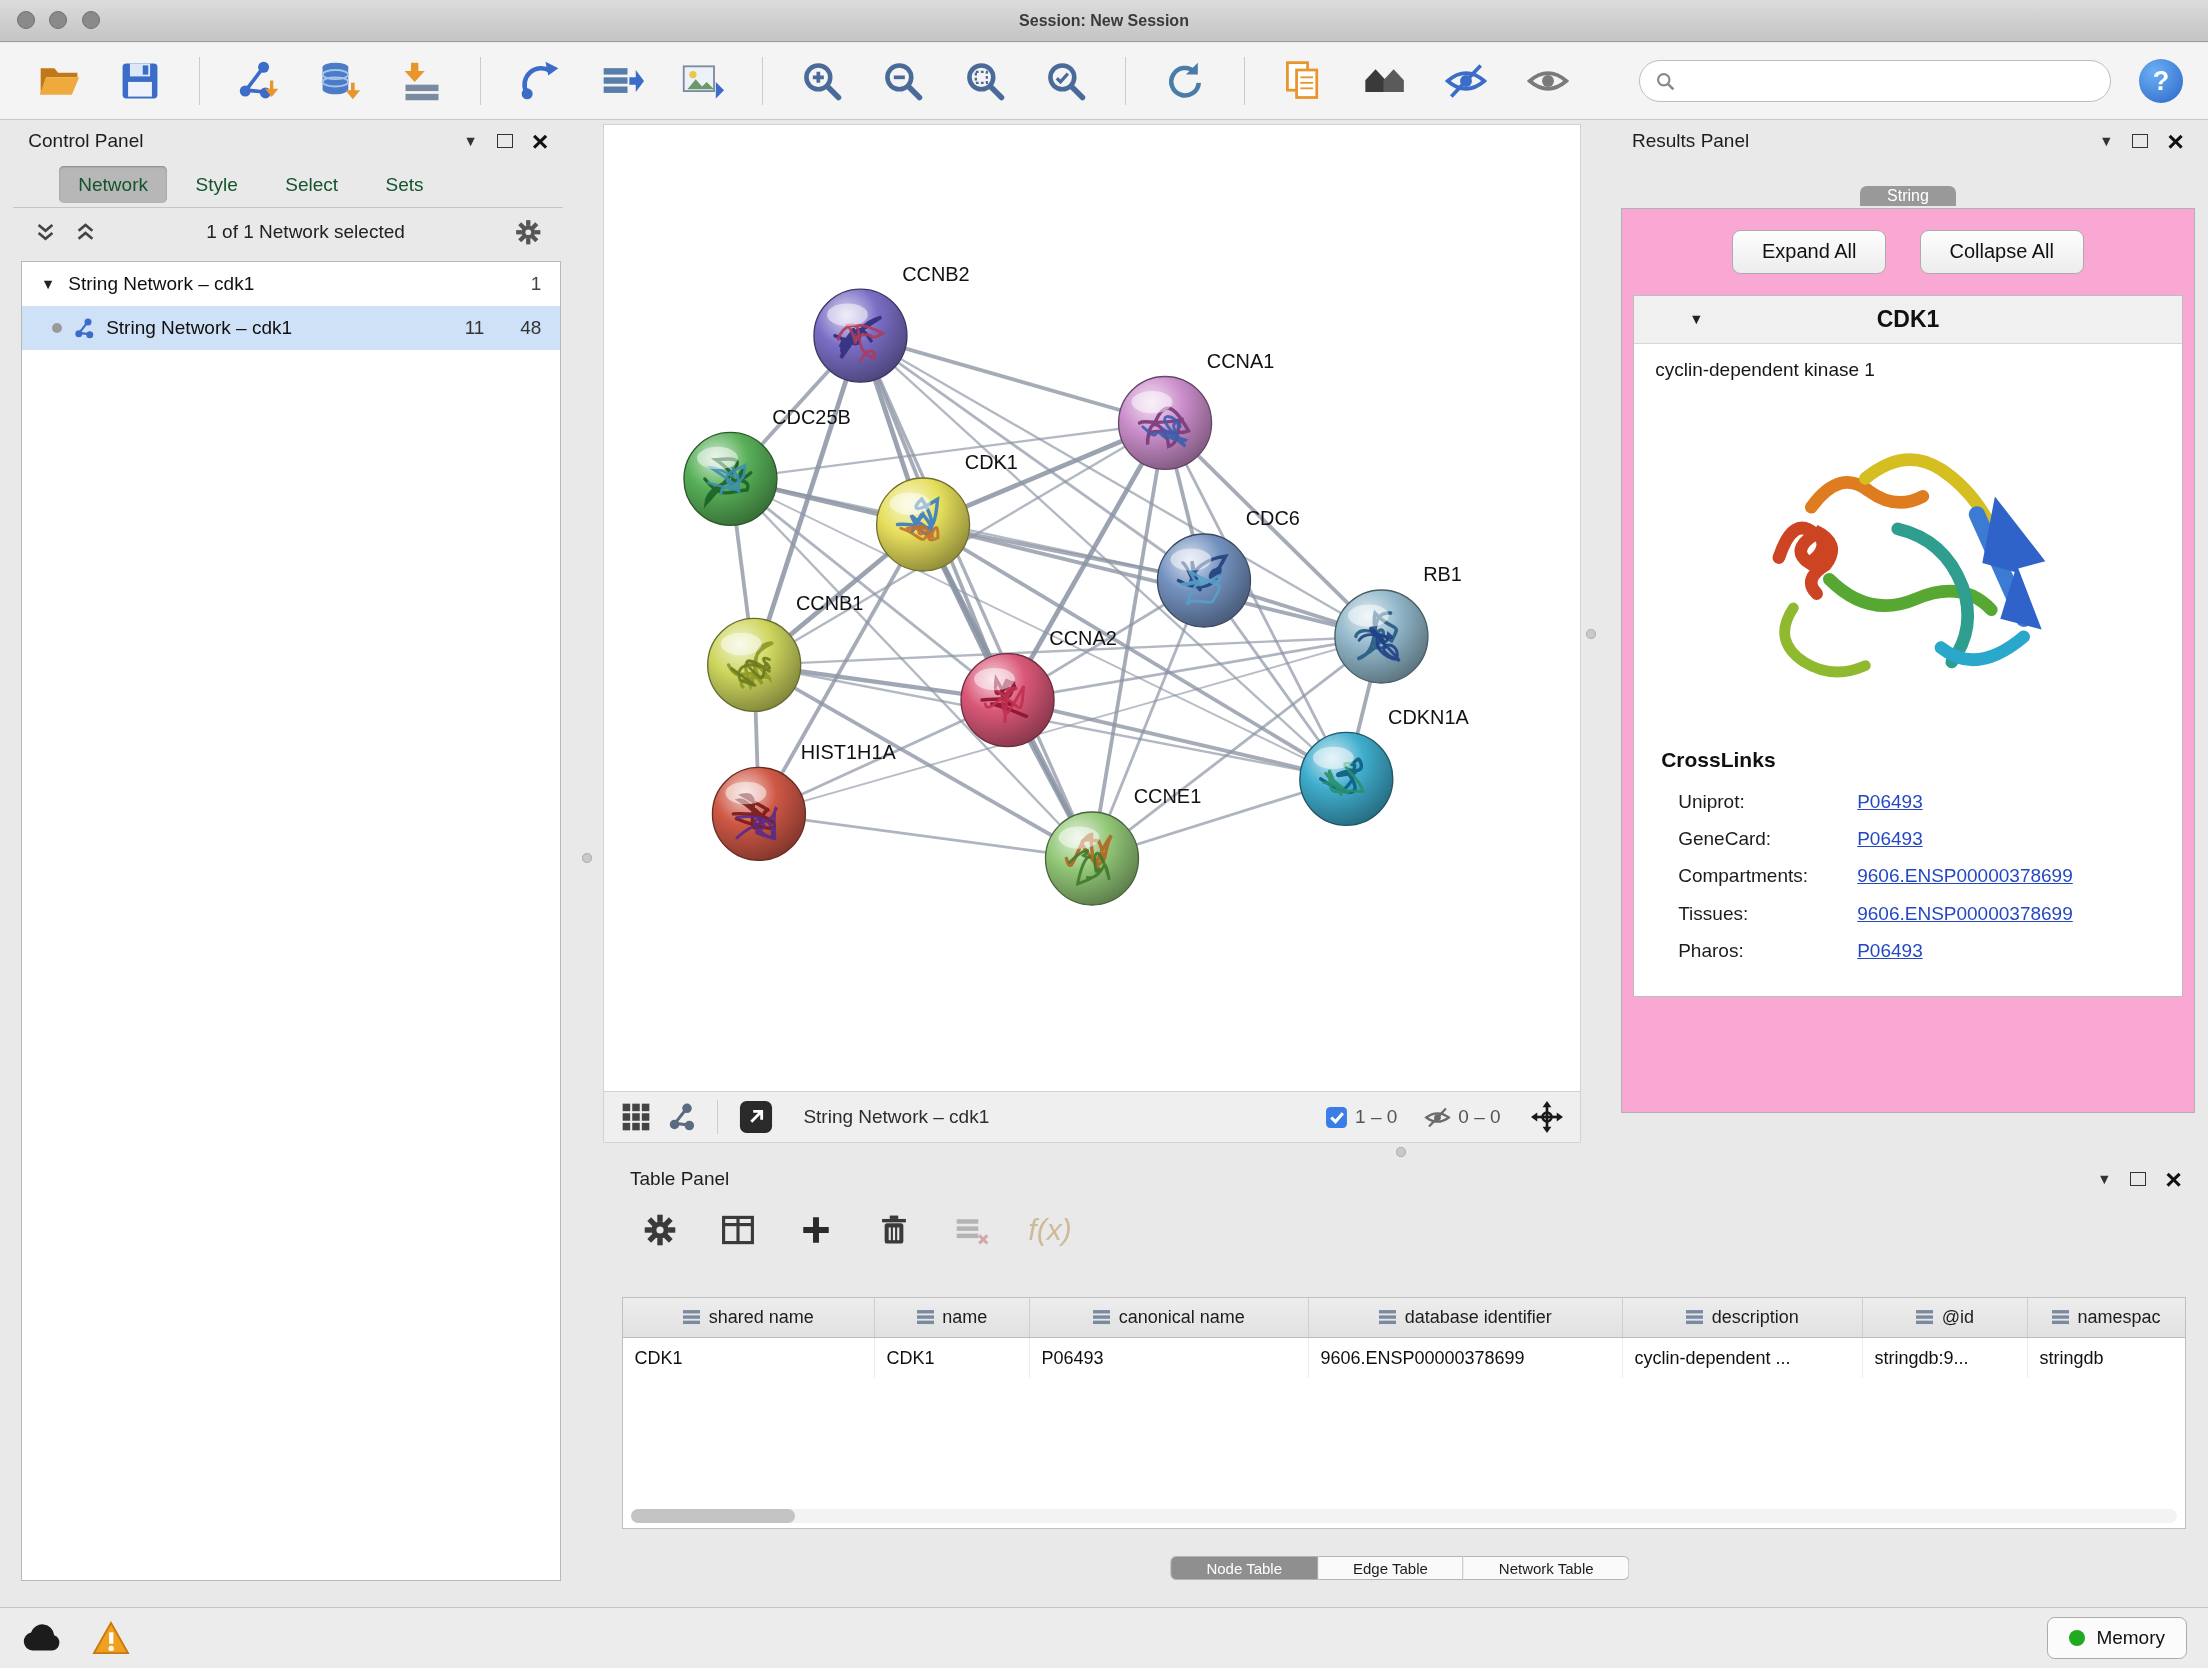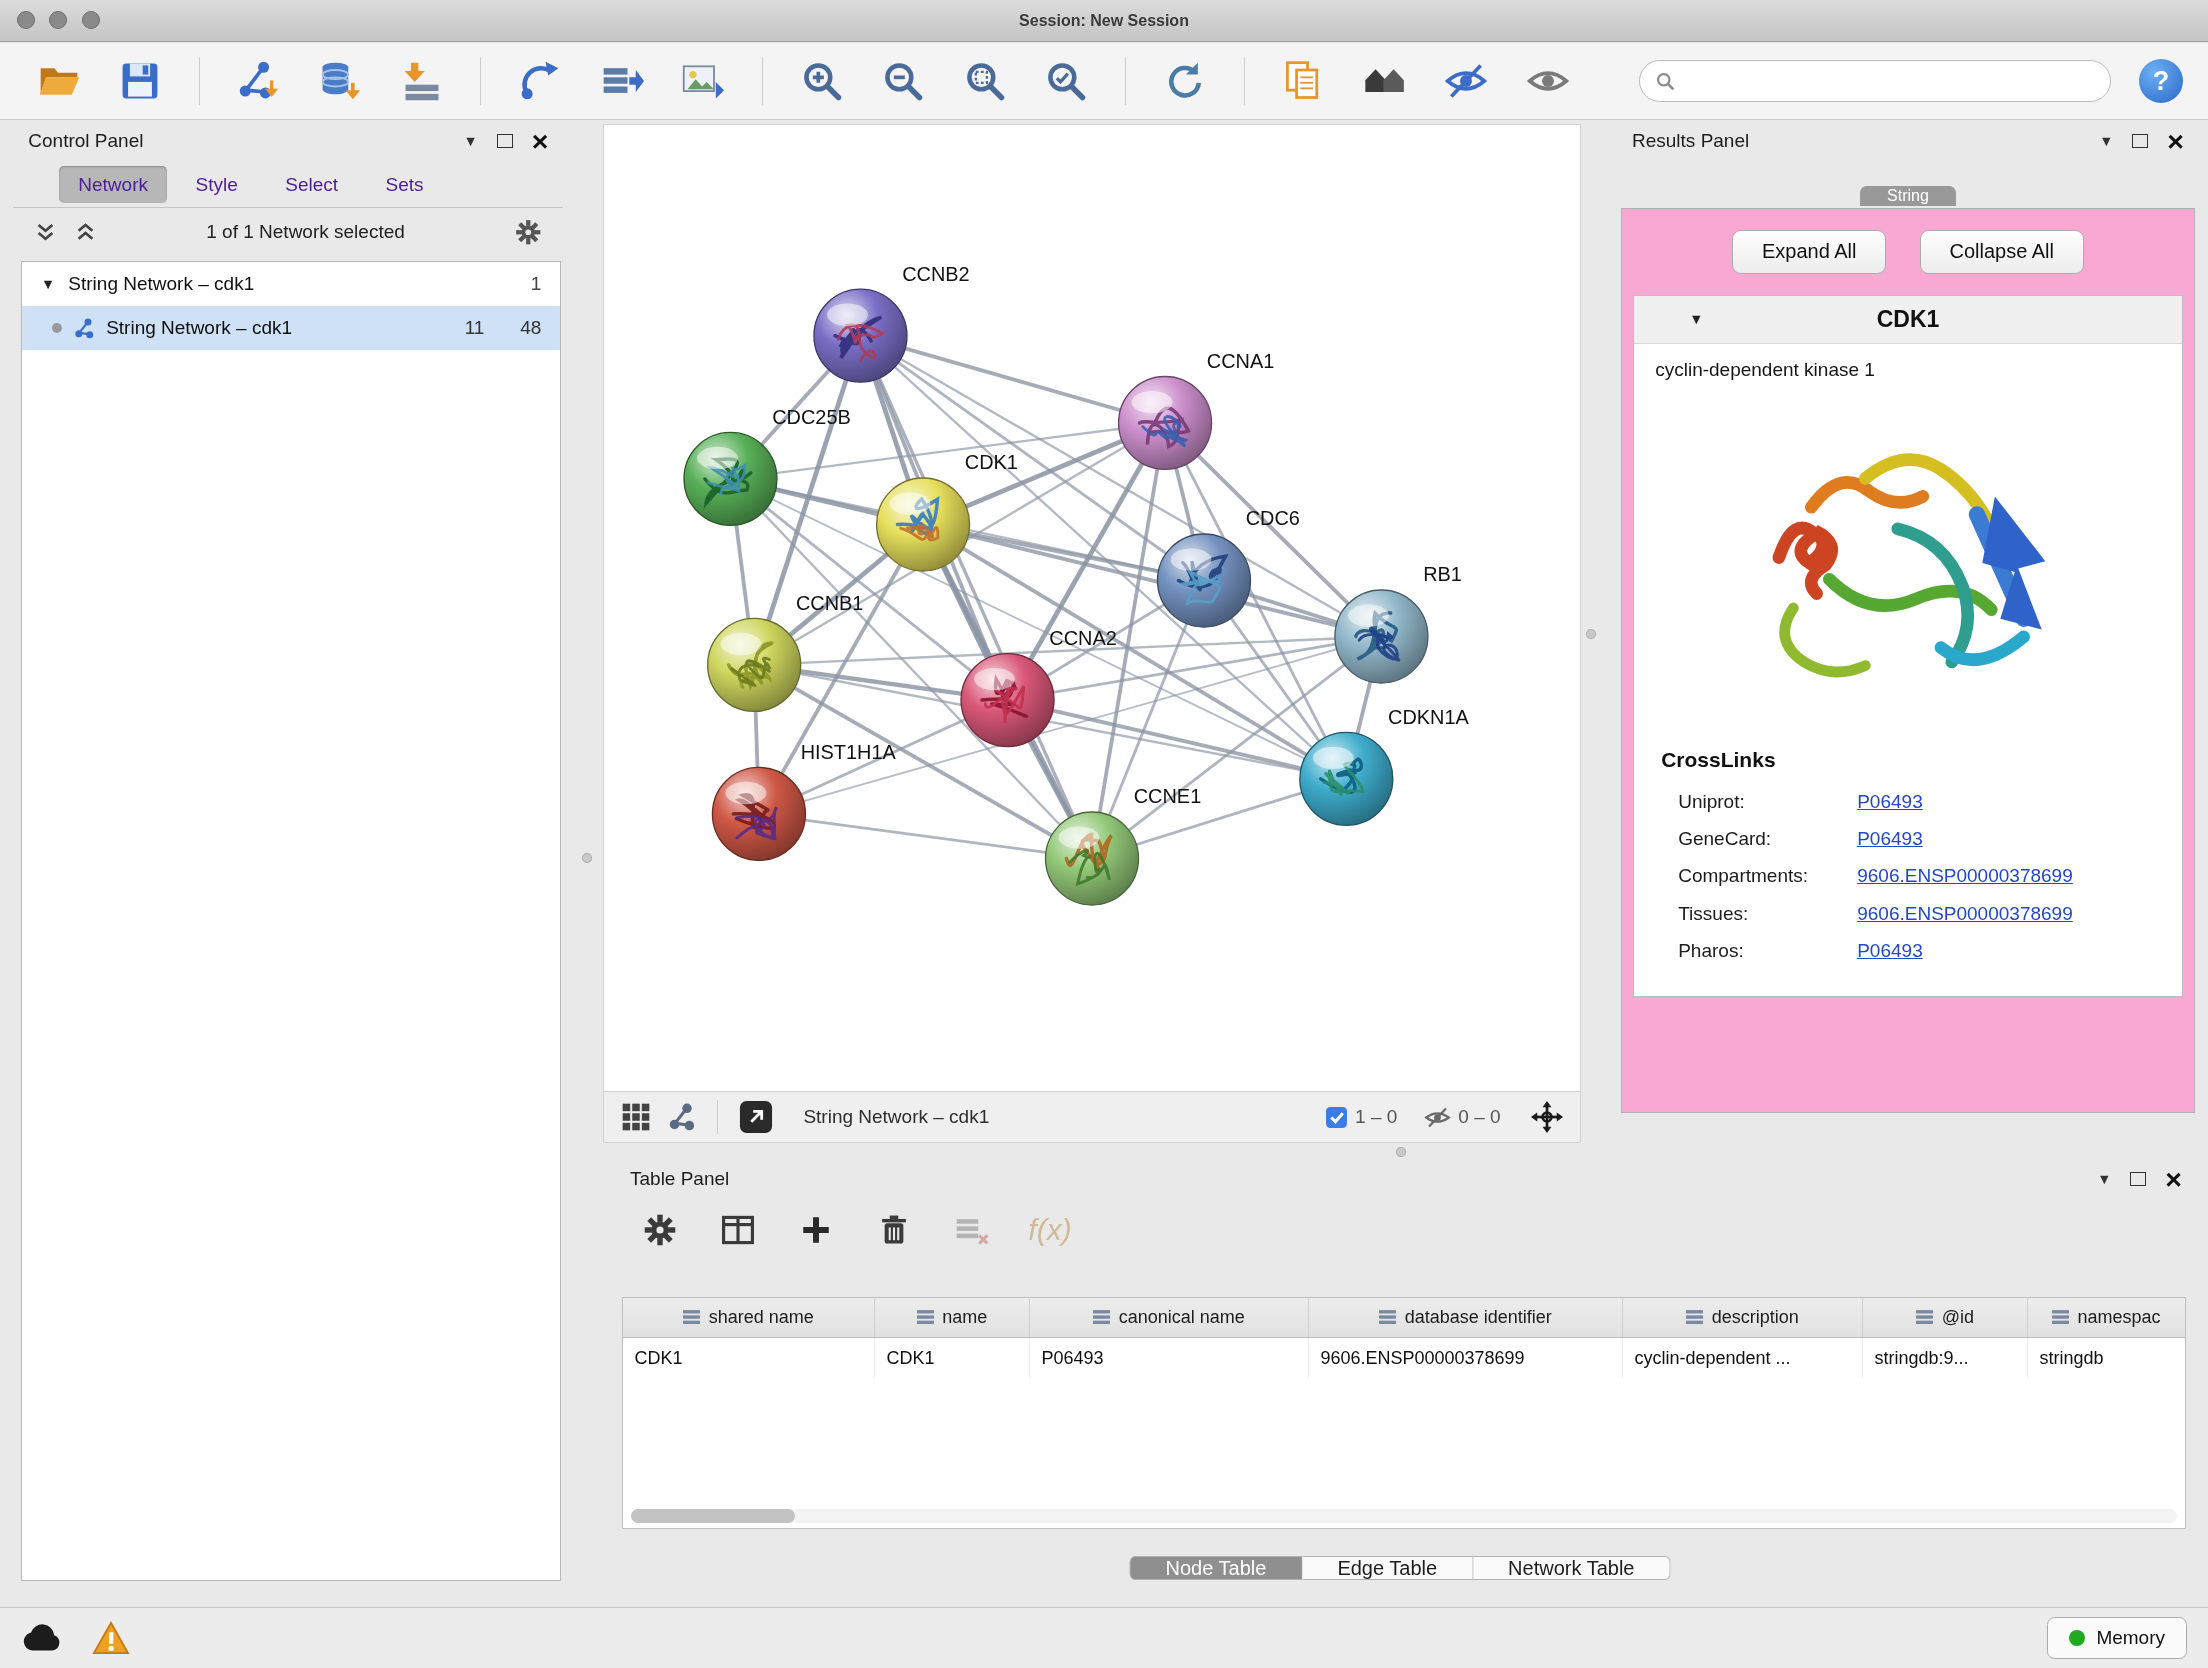--- a/index.html
+++ b/index.html
@@ -30,21 +30,21 @@
     font-size:27px; font-weight:bold; display:flex; align-items:center; justify-content:center; }
   
   .panel-header { height:42px; display:flex; align-items:center; padding:0 15px; font-size:19px; color:#1d1d1d; }
   .win-controls { margin-left:auto; display:flex; align-items:center; gap:19px; }
   .wc-collapse { font-size:14.3px; color:#333; }
   .wc-float { width:16px; height:13.3px; border:1.9px solid #333; display:block; }
   .wc-close { font-size:28.5px; font-weight:bold; color:#111; line-height:19px; }
   
   .control-panel { position:absolute; left:13.3px; top:120px; width:550px; height:1465px; }
   .cp-tabs { height:46px; display:flex; align-items:center; padding-left:46px; gap:9.5px; border-bottom:1px solid #c6c6c6; }
-  .cp-tab { padding:7.6px 19px; font-size:19px; color:#4c1d95; border-radius:4.8px; }
+  .cp-tab { padding:7.6px 19px; font-size:19px; color:#14532d; border-radius:4.8px; }
   .cp-tab.selected { background:#b7b7b7; box-shadow:inset 0 1px 1.9px rgba(0,0,0,.25); }
   .cp-status { height:48px; display:flex; align-items:center; padding:0 21px; gap:17px; }
   .cp-status .status-text { flex:1; text-align:center; font-size:19px; }
   .tree { position:absolute; left:7.6px; right:1.9px; top:141px; bottom:3.8px; background:#fff; border:1px solid #b8b8b8; }
   .tree-row { height:44px; display:flex; align-items:center; padding:0 19px; gap:13.3px; font-size:19px; color:#101010; }
   .tree-row.root .count { margin-left:auto; color:#444; }
   .tree-row.selected { background:#cfe1f7; padding-left:30px; gap:11.4px; }
   .tree-row .counts { margin-left:auto; display:flex; gap:17px; color:#333; }
   .tree-row .counts span { width:40px; text-align:right; }
   .dot-ind { width:10.5px; height:10.5px; border-radius:50%; background:#9a9a9a; flex:none; }
@@ -87,21 +87,21 @@
   .fx { font-family:Liberation Sans, sans-serif; font-style:italic; font-size:30px; color:#a16207; }
   .data-table { position:absolute; left:19px; right:11.4px; top:139px; bottom:59px; background:#fff; border:1px solid #c0c0c0; }
   .thead { display:flex; height:40px; background:linear-gradient(#ededed,#e1e1e1); border-bottom:1px solid #bcbcbc; }
   .th { display:flex; align-items:center; justify-content:center; gap:8.6px; font-size:18px; color:#1d1d1d; border-right:1px solid #cfcfcf; flex:none; }
   .trow { display:flex; height:40px; }
   .td { display:flex; align-items:center; padding:0 11.4px; font-size:18px; color:#101010; border-right:1px solid #ececec; flex:none; overflow:hidden; white-space:nowrap; }
   .c0{width:252px}.c1{width:155px}.c2{width:279px}.c3{width:314px}.c4{width:240px}.c5{width:165px}.c6{flex:1 !important; border-right:none !important;}
   .hscroll { position:absolute; left:7.6px; right:7.6px; bottom:4.8px; height:14.3px; background:#f3f3f3; border-radius:7.6px; }
   .hscroll .thumb { width:164px; height:14.3px; background:#c3c3c3; border-radius:7.6px; }
   .table-tabs { position:absolute; left:50%; transform:translateX(-50%); bottom:7.6px; display:flex; }
-  .t-tab { height:24px; padding:0 35px; display:flex; align-items:center; font-size:20px; color:#1d1d1d;
+  .t-tab { height:24px; padding:0 35px; display:flex; align-items:center; font-size:15px; color:#1d1d1d;
     background:#fafafa; border:1px solid #b4b4b4; border-left:none; }
   .t-tab:first-child { border-left:1px solid #b4b4b4; border-radius:5.7px 0 0 5.7px; }
   .t-tab:last-child { border-radius:0 5.7px 5.7px 0; }
   .t-tab.selected { background:#8f8f8f; color:#fff; }
   
   .statusbar { position:absolute; left:0; bottom:0; width:2208px; height:61px; background:#ececec;
     border-top:1px solid #c4c4c4; display:flex; align-items:center; padding:0 21px; gap:28.5px;margin-top:44px; }
   .memory-btn { margin-left:auto; height:42px; padding:0 21px; background:#fbfbfb; border:1px solid #ababab;
     border-radius:7.6px; display:flex; align-items:center; gap:11.4px; font-size:19px; color:#111; }
   .memory-dot { width:16px; height:16px; border-radius:50%; background:#1faa1f; }

